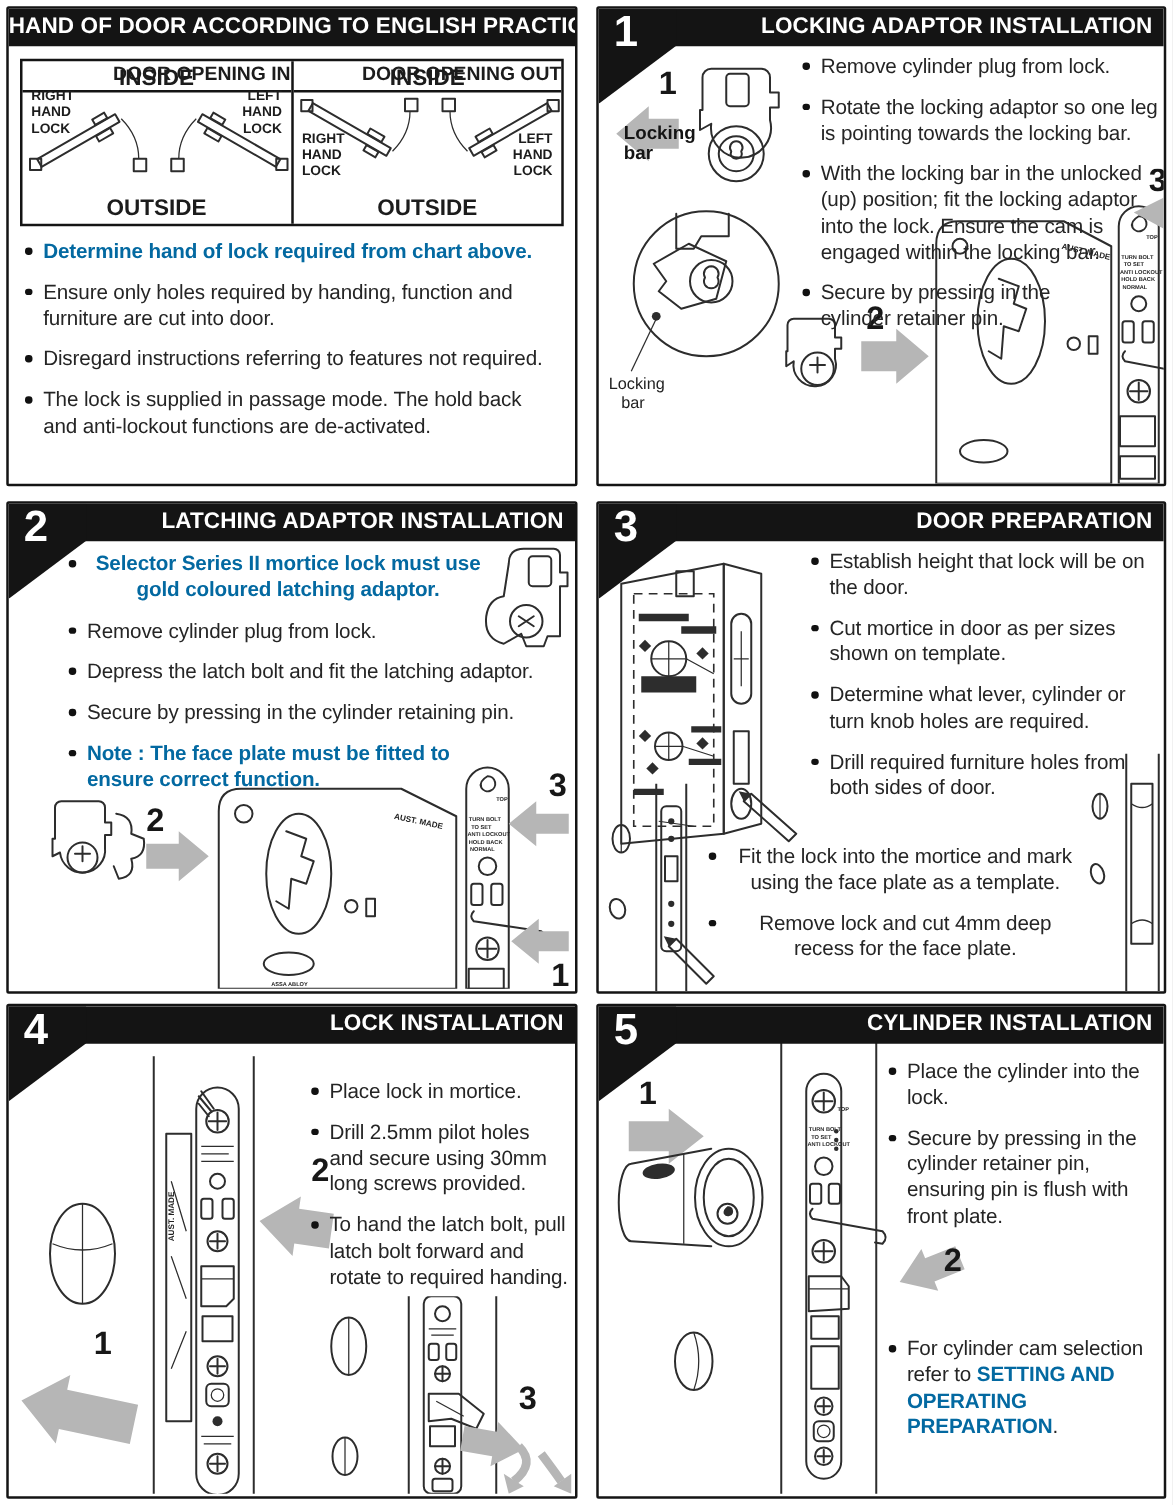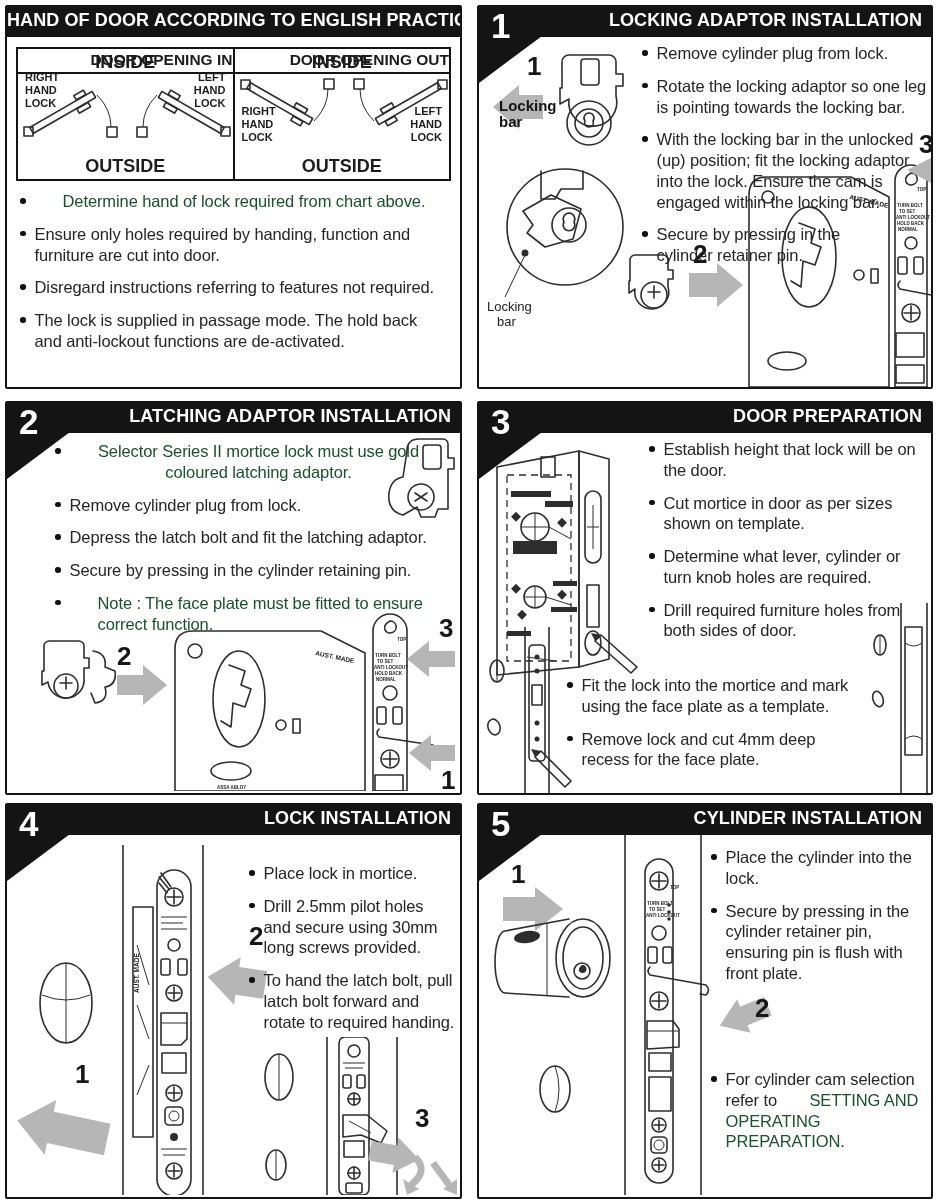--- a/index.html
+++ b/index.html
@@ -18,21 +18,21 @@
   .ptitle{position:absolute;right:9px;top:3px;color:#fff;font-weight:bold;
           font-size:18px;letter-spacing:0.1px;white-space:nowrap;}
   .ptitle.center{right:0;left:0;text-align:center;}
   .badge{position:absolute;top:0;left:0;width:62px;height:76px;background:#141414;
          clip-path:polygon(0 0,100% 0,100% 39%,0 100%);z-index:2;}
   .badge span{position:absolute;top:-1px;left:12px;font-size:35px;font-weight:bold;color:#fff;}
 
   .b{display:flex;gap:9px;margin-bottom:12px;font-size:16.5px;line-height:1.26;
      color:#252525;letter-spacing:-0.1px;}
   .b .d{flex:none;width:5.5px;height:5.5px;border-radius:50%;background:#111;margin-top:7px;}
-  .bold{font-weight:normal;color:#14532d;margin-left:28px;}
+  .bold{font-weight:bold;color:#0369a1;}
   .abs{position:absolute;}
 
   
   .chart{position:absolute;top:40px;left:9px;right:9px;height:130px;
          border:2px solid #141414;display:flex;}
   .cell{flex:1;position:relative;}
   .cell.first{border-right:2px solid #141414;}
   .chead{text-align:right;font-weight:bold;font-size:15.5px;
          border-bottom:2px solid #141414;padding:2px 0 3px;}
   .inlbl{position:absolute;left:0;right:0;text-align:center;font-weight:bold;font-size:18px;}
@@ -408,21 +408,21 @@
         </div>
       <div class="b">
           <span class="d"></span>
           <span>Determine what lever, cylinder or turn knob holes are required.</span>
         </div>
       <div class="b">
           <span class="d"></span>
           <span>Drill required furniture holes from both sides of door.</span>
         </div>
     </div>
-    <div class="abs" style="left:88px;top:272px;width:300px;">
+    <div class="abs" style="left:88px;top:272px;width:300px;text-align:center;">
       <div class="b">
           <span class="d"></span>
           <span>Fit the lock into the mortice and mark using the face plate as a template.</span>
         </div>
       <div class="b">
           <span class="d"></span>
           <span>Remove lock and cut 4mm deep recess for the face plate.</span>
         </div>
     </div>
   </section>

